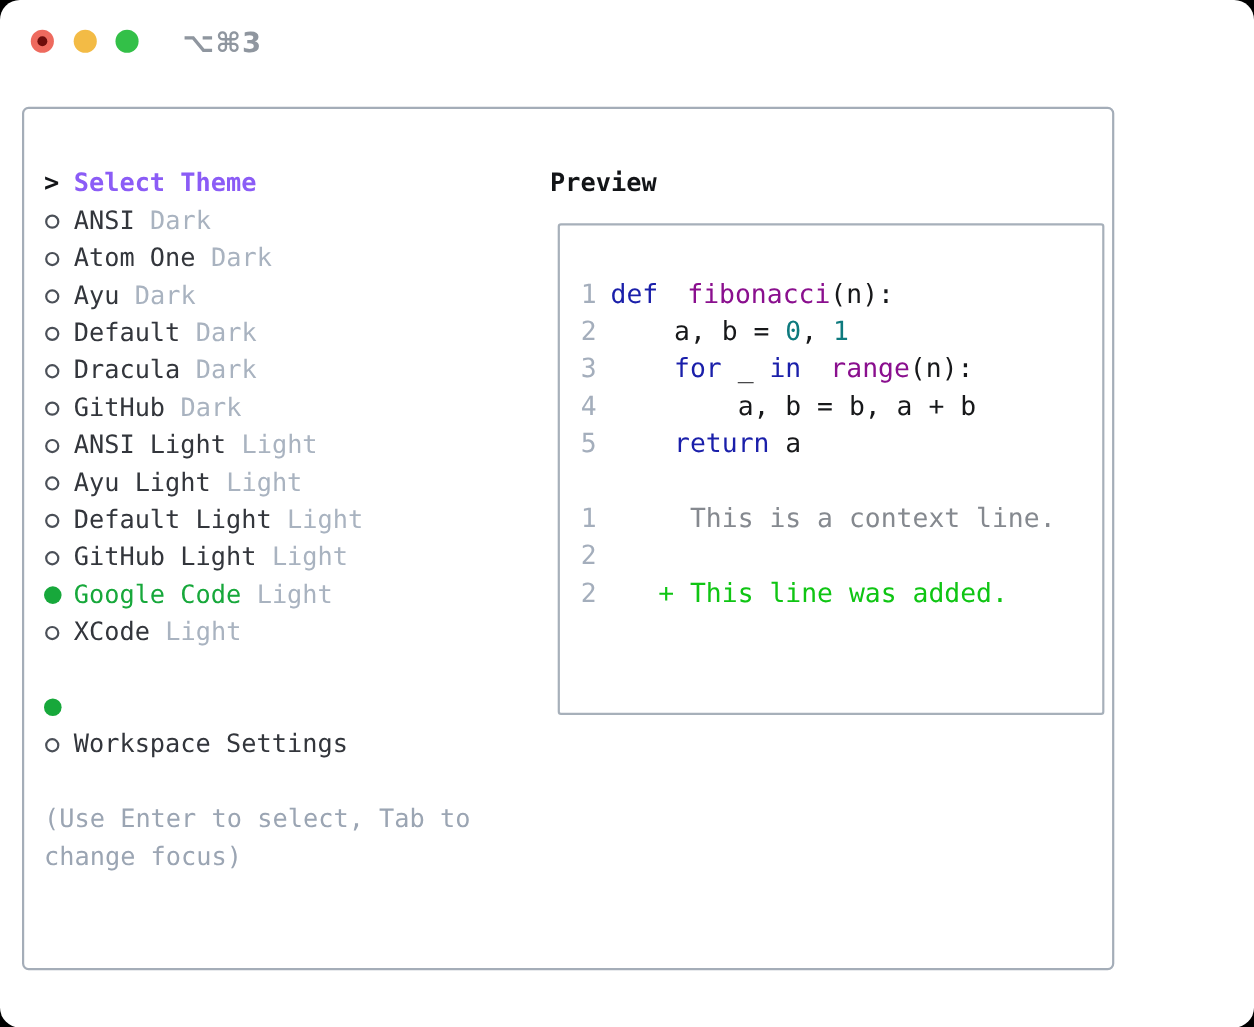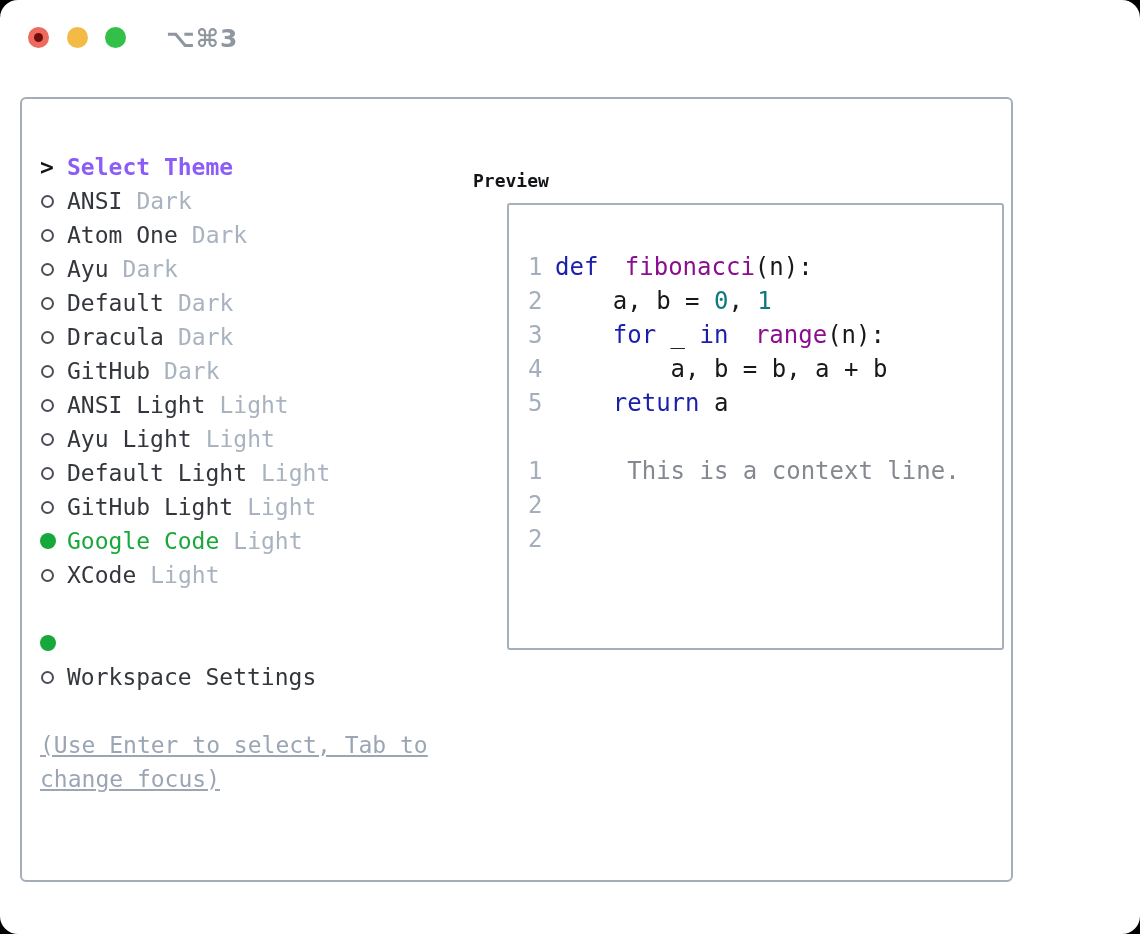--- a/index.html
+++ b/index.html
@@ -34,26 +34,26 @@
   .row .marker{width:27px;display:flex;align-items:center;justify-content:flex-start;flex:none;}
   .prompt{font-weight:bold;color:#121417;}
   .hdr{font-weight:bold;color:#8b5cf6;}
   .radio{width:13px;height:13px;border:2px solid #4b5058;border-radius:50%;box-sizing:border-box;margin-left:1px;}
   .radio.sel{width:16px;height:16px;border:none;background:#17a83b;margin-left:0;}
   .lbl{}
   .lbl.sel{color:#17a83b;}
   .tag{color:#a9b3c0;margin-left:14px;}
   .spacer{height:34px;}
   .hint{
-    font-size:23px;color:#9ba5b3;line-height:34px;width:420px;white-space:normal;text-decoration:underline;
+    font-size:23px;color:#9ba5b3;line-height:34px;width:420px;white-space:normal;
   }
   
   .preview-title{
-    position:absolute;left:451px;top:51px;height:34px;display:flex;align-items:center;
-    font-size:18px;font-weight:bold;color:#121417;margin-top:13px;
+    position:absolute;left:478px;top:51px;height:34px;display:flex;align-items:center;
+    font-size:23px;font-weight:bold;color:#121417;
   }
   .preview-box{
     position:absolute;left:485px;top:104px;width:474px;height:398px;
     border:2px solid #a7b0ba;border-radius:3px;background:#fff;
     padding:45px 0 0 19px;box-sizing:content-box;overflow:hidden;
   }
   .code-line{height:34px;font-size:24px;white-space:pre;display:flex;align-items:center;}
   .ln{display:inline-block;min-width:15px;margin-right:12px;color:#a4aebc;flex:none;}
   .tok-pln{color:#17181a;}
   .tok-kwd{color:#1a1faa;}
@@ -116,18 +116,18 @@
     <div class="preview-box">
       <div id="code-lines">
           <div class="code-line"><span class="ln">1</span><span class="tok-kwd">def</span><span class="tok-pln"> </span><span class="tok-typ">fibonacci</span><span class="tok-pln">(n):</span></div>
           <div class="code-line"><span class="ln">2</span><span class="tok-pln">    a, b = </span><span class="tok-lit">0</span><span class="tok-pln">, </span><span class="tok-lit">1</span></div>
           <div class="code-line"><span class="ln">3</span><span class="tok-pln">    </span><span class="tok-kwd">for</span><span class="tok-pln"> _ </span><span class="tok-kwd">in</span><span class="tok-pln"> </span><span class="tok-typ">range</span><span class="tok-pln">(n):</span></div>
           <div class="code-line"><span class="ln">4</span><span class="tok-pln">        a, b = b, a + b</span></div>
           <div class="code-line"><span class="ln">5</span><span class="tok-pln">    </span><span class="tok-kwd">return</span><span class="tok-pln"> a</span></div>
           <div class="code-line"><span class="ln"></span></div>
           <div class="code-line"><span class="ln">1</span><span class="tok-ctx">     This is a context line.</span></div>
           <div class="code-line"><span class="ln">2</span></div>
-          <div class="code-line"><span class="ln">2</span></div>
+          <div class="code-line"><span class="ln">2</span><span class="tok-add">   + This line was added.</span></div>
         </div>
     </div>
 
   </div>
 </div>
 
 </body></html>

